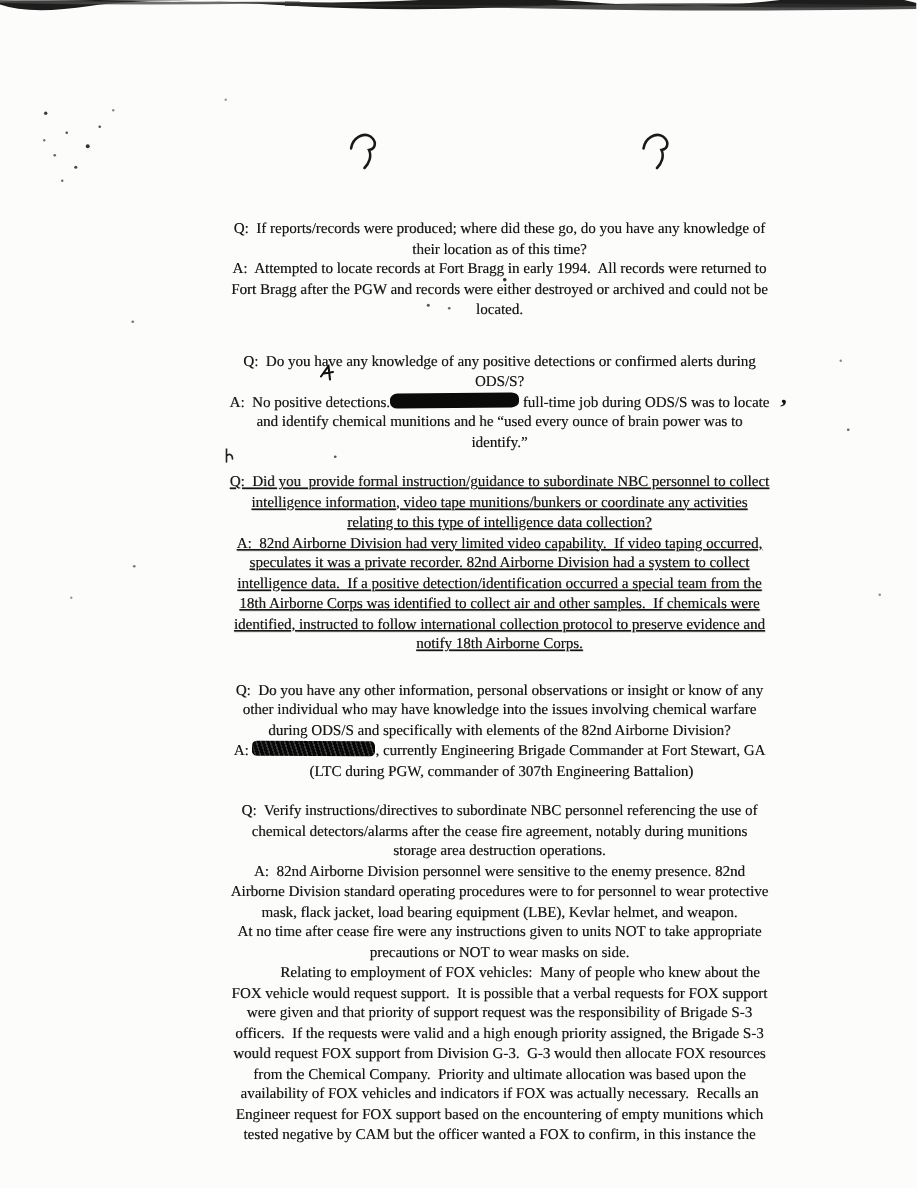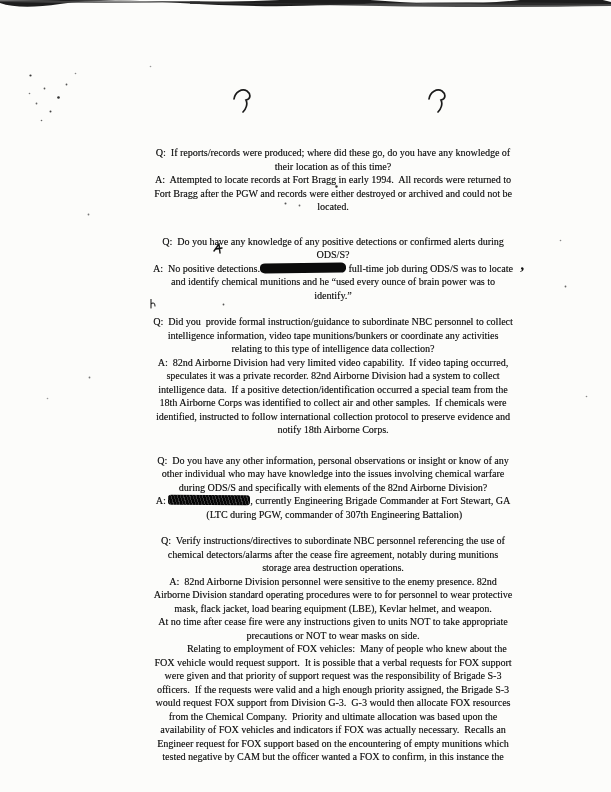--- a/index.html
+++ b/index.html
@@ -23,21 +23,21 @@
     width: 490px;
     color: var(--ink, #161616);
     font-size: 10px;
     line-height: 13.5px;
     white-space: pre-wrap;
     text-shadow: 0.25px 0.25px 0.35px rgba(25,25,25,0.55);
     text-align: center;
   }
   .paragraph { margin: 0 0 13px 0; }
   .paragraph:nth-child(1) { margin-bottom: 21px; }
-  .paragraph:nth-child(3) { margin-bottom: 17px; }
+  .paragraph:nth-child(3) { margin-bottom: 17px; text-decoration: underline; }
   .line { min-height: 13.5px; }
 
   
   .redaction {
     display: inline-block;
     height: 10px;
     vertical-align: -1px;
     background: var(--redaction, #0b0b0b);
     border-radius: 5px / 4px;
     transform: rotate(-0.6deg);

